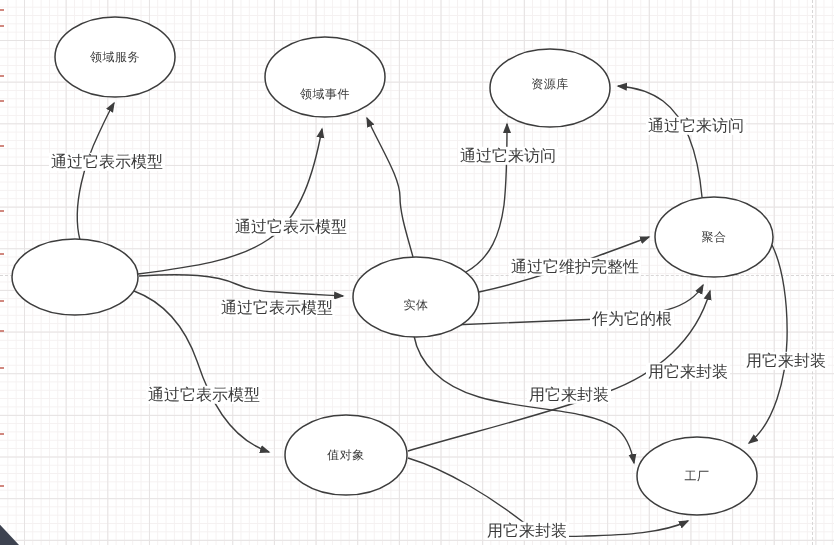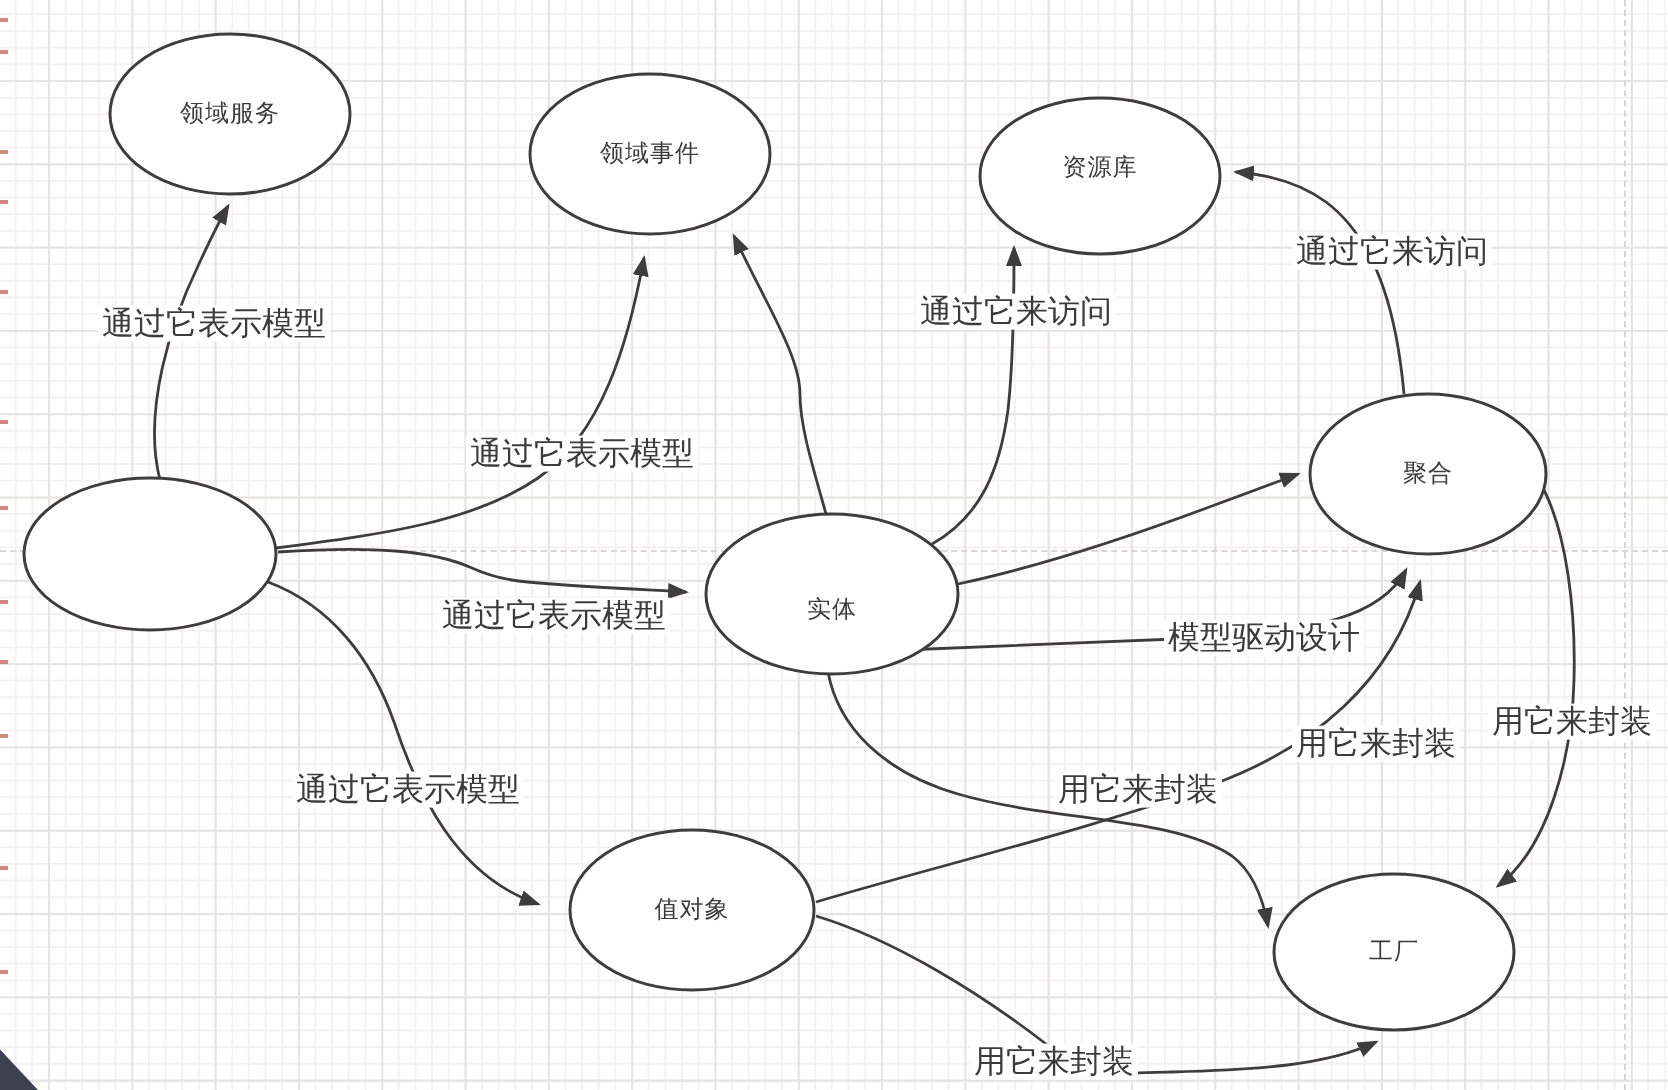--- a/index.html
+++ b/index.html
@@ -84,34 +84,35 @@
     <ellipse cx="115" cy="57" rx="60" ry="40"></ellipse>
     <ellipse cx="325" cy="77" rx="60" ry="40"></ellipse>
     <ellipse cx="550" cy="88" rx="60" ry="39"></ellipse>
     <ellipse cx="416" cy="297" rx="63" ry="40"></ellipse>
     <ellipse cx="714" cy="237" rx="59" ry="40"></ellipse>
     <ellipse cx="346" cy="455" rx="61" ry="40"></ellipse>
     <ellipse cx="697" cy="476" rx="60" ry="39"></ellipse>
   </svg>
 
   <div class="node-label" style="left:115px;top:57px">领域服务</div>
-  <div class="node-label" style="left:325px;top:77px">领域事件</div>
+  <div class="node-label" style="left:325px;top:94px">领域事件</div>
   <div class="node-label" style="left:550px;top:84px">资源库</div>
   <div class="node-label" style="left:416px;top:305px">实体</div>
   <div class="node-label" style="left:714px;top:237px">聚合</div>
   <div class="node-label" style="left:346px;top:455px">值对象</div>
   <div class="node-label" style="left:697px;top:476px">工厂</div>
 
   <div class="edge-label" style="left:107px;top:162px">通过它表示模型</div>
   <div class="edge-label" style="left:291px;top:227px">通过它表示模型</div>
   <div class="edge-label" style="left:277px;top:308px">通过它表示模型</div>
   <div class="edge-label" style="left:204px;top:395px">通过它表示模型</div>
   <div class="edge-label" style="left:508px;top:156px">通过它来访问</div>
   <div class="edge-label" style="left:696px;top:126px">通过它来访问</div>
-  <div class="edge-label" style="left:632px;top:319px">模型驱动设计</div>
+  <div class="edge-label" style="left:575px;top:267px">通过它维护完整性</div>
+  <div class="edge-label" style="left:632px;top:319px">作为它的根</div>
   <div class="edge-label" style="left:688px;top:372px">用它来封装</div>
   <div class="edge-label" style="left:569px;top:395px">用它来封装</div>
   <div class="edge-label" style="left:527px;top:531px">用它来封装</div>
   <div class="edge-label" style="left:786px;top:361px">用它来封装</div>
 
   <div class="edge-mark" style="top:9px"></div>
   <div class="edge-mark" style="top:25px"></div>
   <div class="edge-mark" style="top:75px"></div>
   <div class="edge-mark" style="top:100px"></div>
   <div class="edge-mark" style="top:145px"></div>

